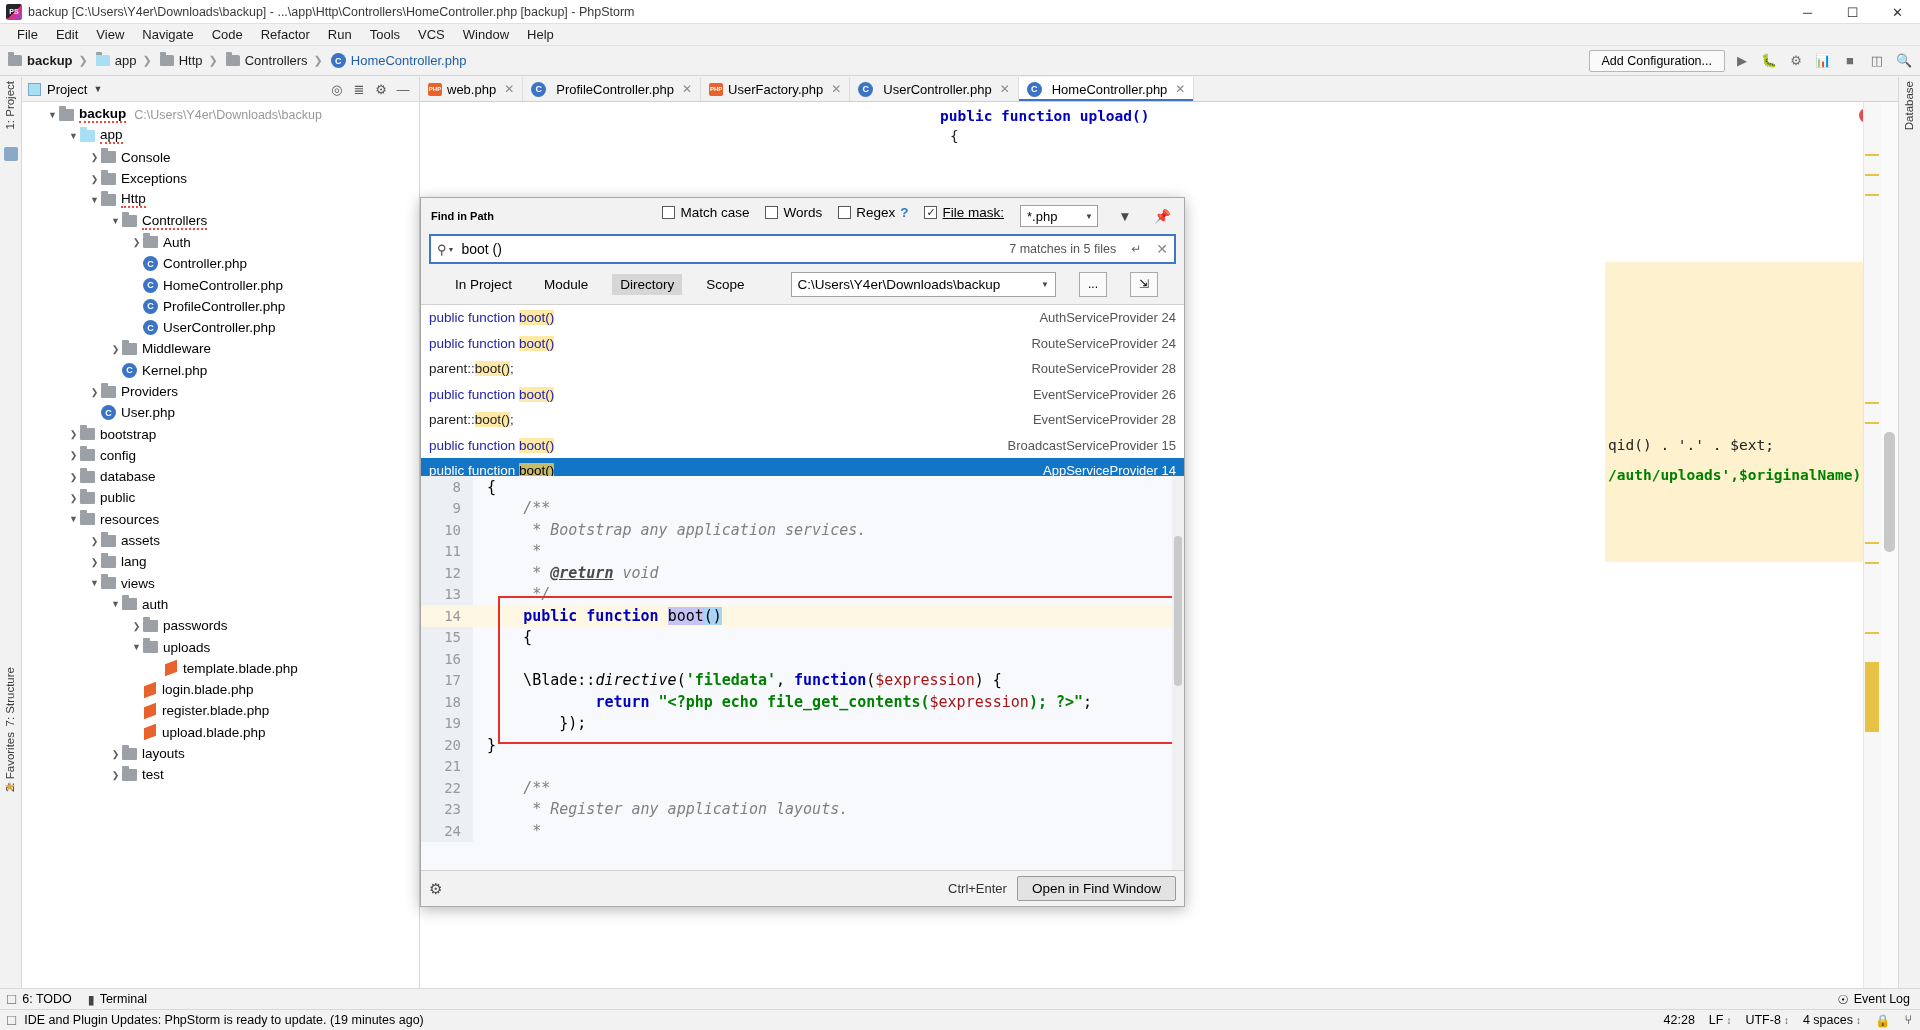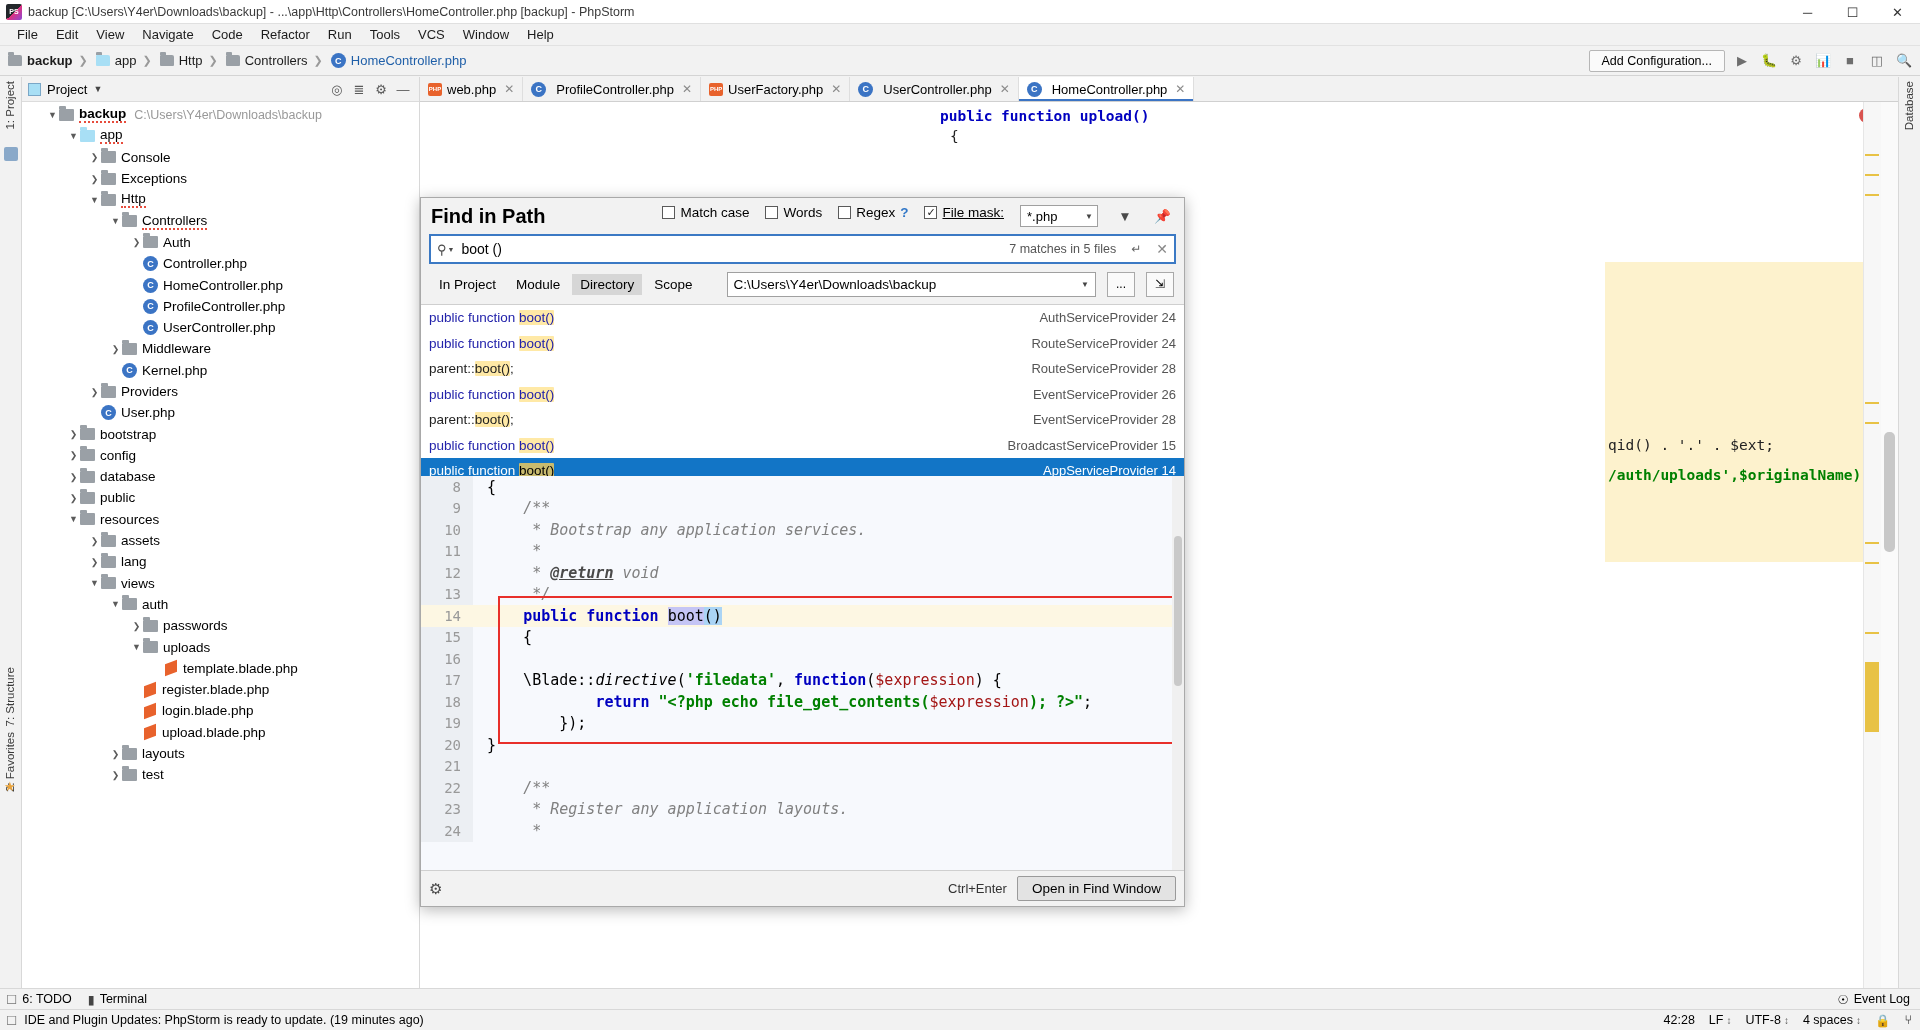--- a/index.html
+++ b/index.html
@@ -97,40 +97,40 @@
     background:#d9534f;color:#fff;font-size:10px;display:flex;align-items:center;justify-content:center;}
 
   
   #rightrail { width:22px; background:#f2f2f2; border-left:1px solid #d8d8d8; position:relative; }
 
   
   #findDlg { position:absolute; left:420px; top:120px; width:765px; height:710px;
     background:#f2f2f2; border:1px solid #a9a9a9; box-shadow:0 3px 14px rgba(0,0,0,.28);
     display:flex; flex-direction:column; z-index:50; }
   #fdHeader { height:36px; display:flex; align-items:center; padding:0 10px; }
-  #fdHeader .title { font-weight:bold; font-size:20px; }
+  #fdHeader .title { font-weight:bold; font-size:11px; }
   #fdOpts { margin-left:auto; display:flex; align-items:flex-start; gap:16px; font-size:13.5px; }
   .cbx { display:flex; align-items:center; gap:5px; white-space:nowrap; }
   .box { width:13px;height:13px;border:1px solid #5a5a5a;background:#fff;display:inline-flex;
     align-items:center;justify-content:center;font-size:11px;color:#222;}
   .qmark{color:#2f76c7;font-weight:bold;}
   #maskSel { border:1px solid #a0a0a0; background:#fff; height:22px; min-width:78px; display:flex;
     align-items:center; padding:0 4px 0 6px; font-size:13px; gap:3px;}
   #maskSel .cv{margin-left:auto;font-size:8px;color:#444;}
   #fdHeader .ico { width:22px;height:22px;display:flex;align-items:center;justify-content:center;color:#4a4a4a;}
 
   #fdSearchRow { margin:0 8px; height:30px; border:2px solid #3b79c4; background:#fff;
     display:flex; align-items:center; padding:0 6px; gap:7px; }
   #fdSearchRow .sicon{color:#4a4a4a;font-size:13px;display:flex;align-items:center;gap:1px;}
   #fdSearchRow .qval{font-size:14px;flex:1;}
   #fdSearchRow .matches{font-size:12.5px;color:#555;}
   #fdSearchRow .ent{color:#666;font-size:12px;margin-left:8px;}
   #fdSearchRow .clr{color:#888;font-size:14px;margin-left:8px;}
 
-  #fdScopeRow { height:40px; display:flex; align-items:center; padding:0 10px; gap:4px; }
+  #fdScopeRow { height:40px; display:flex; align-items:center; padding:0 26px; gap:16px; }
   .scopeTab { font-size:13.5px; padding:3px 8px; white-space:nowrap; }
   .scopeTab.active { background:#d6d6d6; }
   #scopePath { margin-left:22px; flex:1; height:25px; border:1px solid #a0a0a0; background:#fff;
     display:flex; align-items:center; padding:0 6px; font-size:13.5px; }
   #scopePath .cv{margin-left:auto;font-size:8px;color:#444;}
   #fdScopeRow .sqbtn{ width:28px;height:25px;border:1px solid #a9a9a9;background:#fafafa;margin-left:7px;
     display:flex;align-items:center;justify-content:center;font-size:12px;}
 
   #fdResults { height:172px; background:#fff; border-top:1px solid #cfcfcf; overflow:hidden; }
   .res { height:25.5px; display:flex; align-items:center; padding:0 8px; font-size:13.5px; }
@@ -405,26 +405,26 @@
             <span class="lbl">uploads</span>
           </div>
           <div class="row" style="padding-left: 129px;">
             <span class="arrow none">&nbsp;</span>
             <span class="bicon"></span>
             <span class="lbl">template.blade.php</span>
           </div>
           <div class="row" style="padding-left: 108px;">
             <span class="arrow none">&nbsp;</span>
             <span class="bicon"></span>
+            <span class="lbl">login.blade.php</span>
+          </div>
+          <div class="row" style="padding-left: 108px;">
+            <span class="arrow none">&nbsp;</span>
+            <span class="bicon"></span>
             <span class="lbl">register.blade.php</span>
-          </div>
-          <div class="row" style="padding-left: 108px;">
-            <span class="arrow none">&nbsp;</span>
-            <span class="bicon"></span>
-            <span class="lbl">login.blade.php</span>
           </div>
           <div class="row" style="padding-left: 108px;">
             <span class="arrow none">&nbsp;</span>
             <span class="bicon"></span>
             <span class="lbl">upload.blade.php</span>
           </div>
           <div class="row" style="padding-left: 87px;">
             <span class="arrow">❯</span>
             <span class="ficon"></span>
             <span class="lbl">layouts</span>

